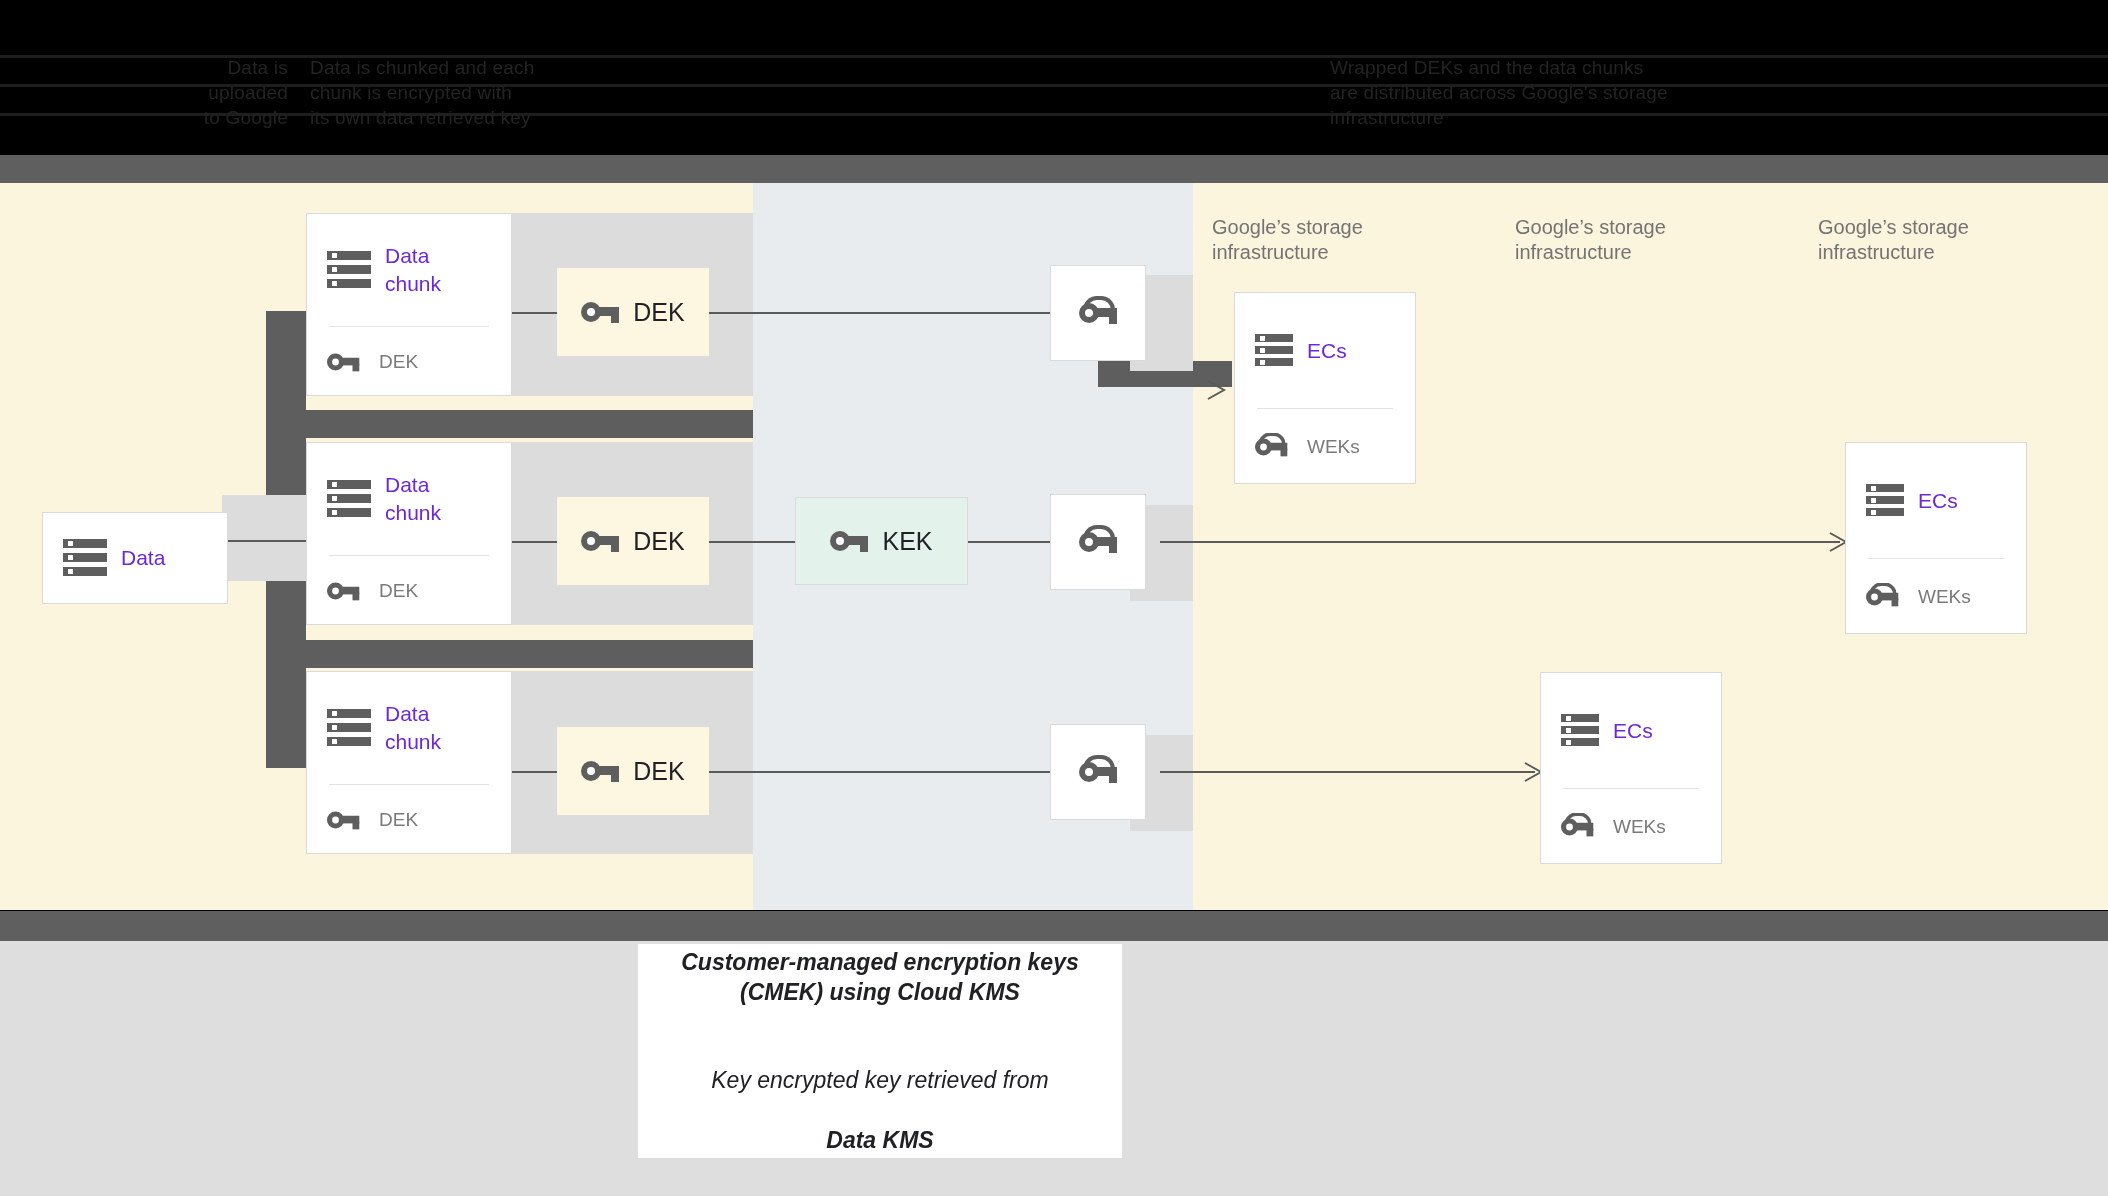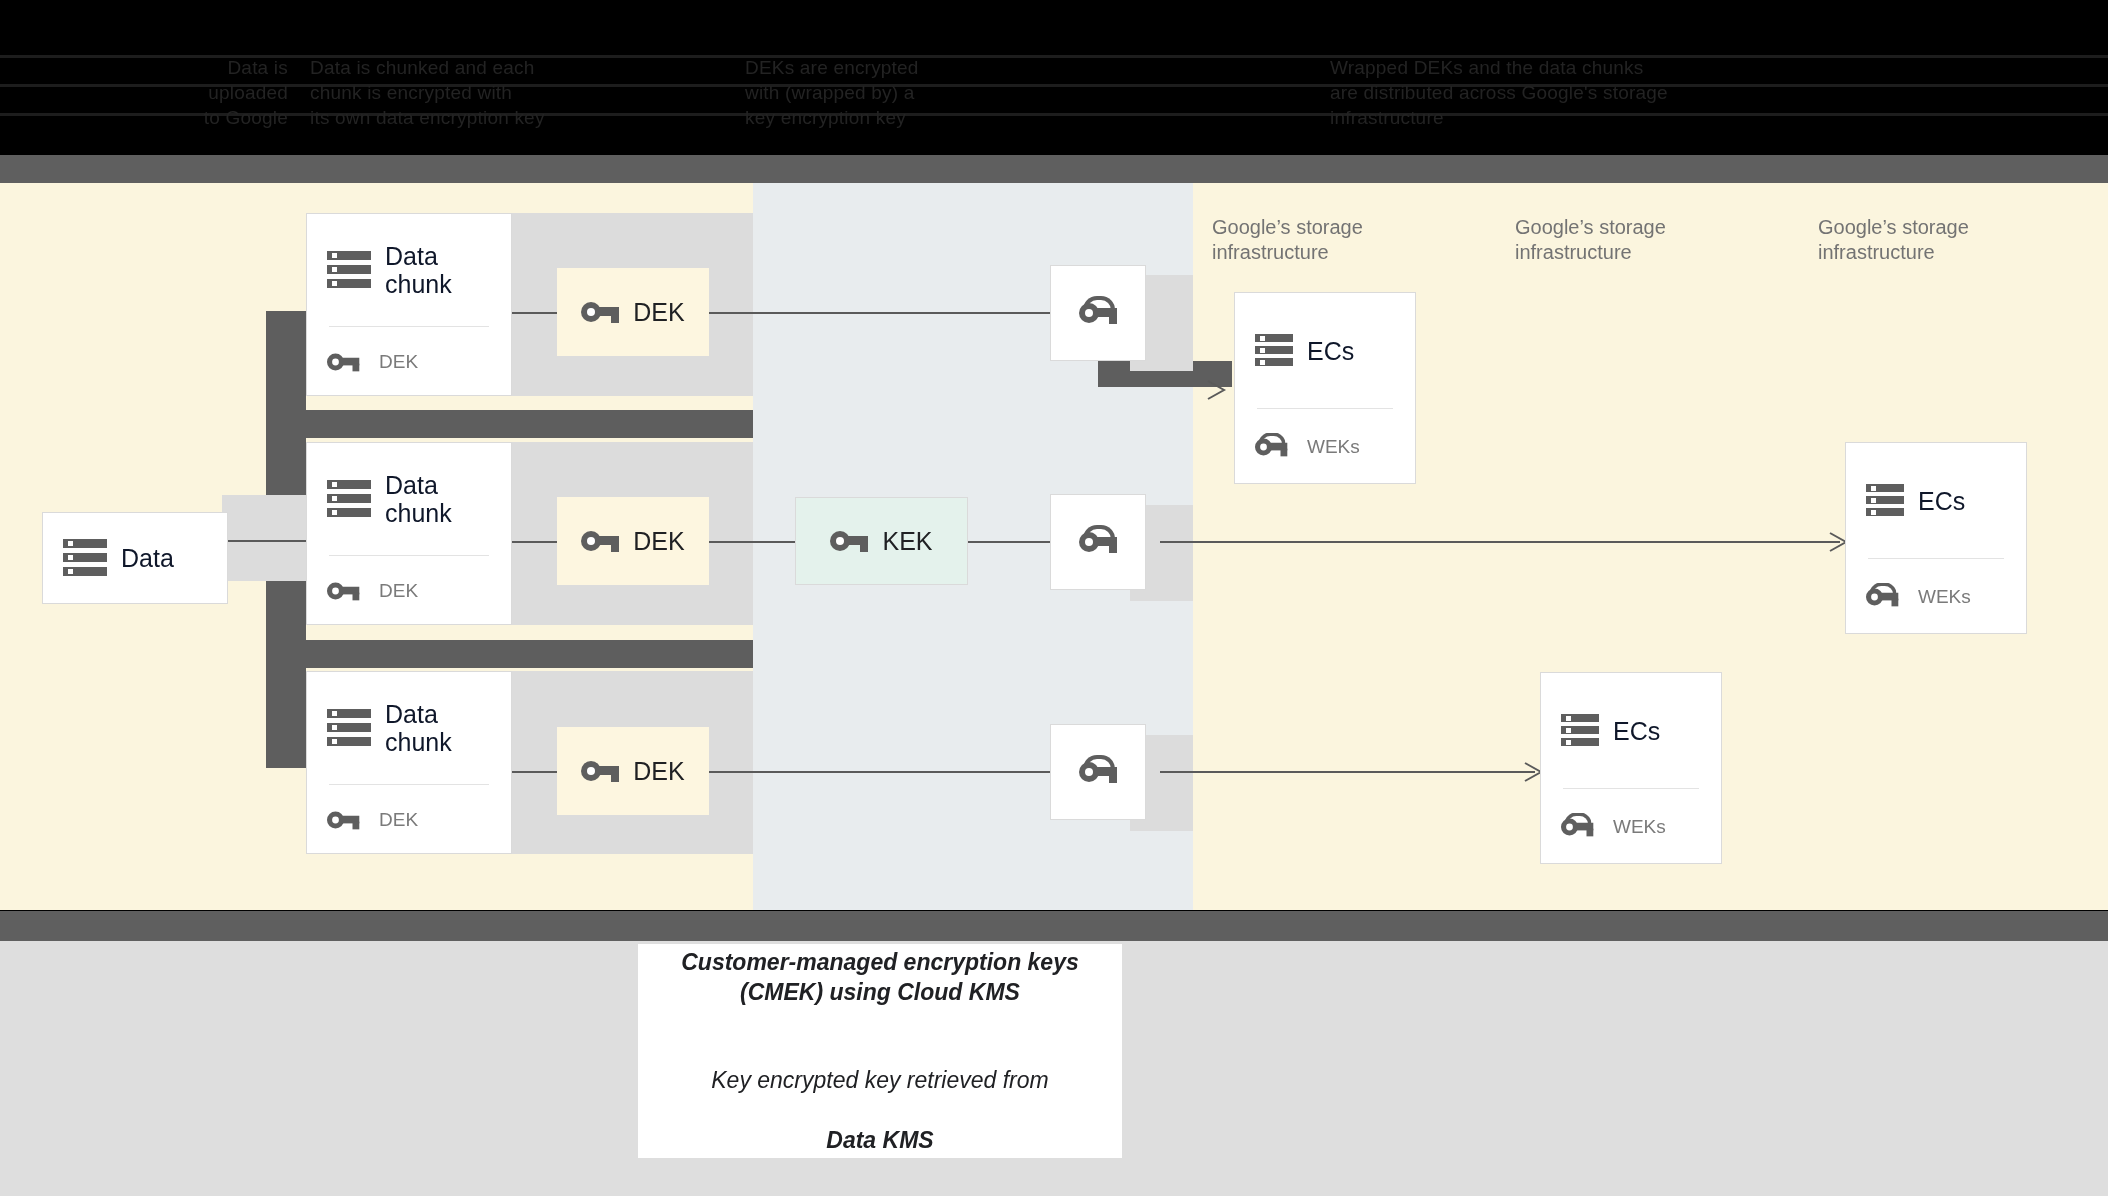--- a/index.html
+++ b/index.html
@@ -46,21 +46,21 @@
     background:#fff;
     border:1px solid #dadada;
     box-sizing:border-box;
   }
   .card-row{
     display:flex;align-items:center;
     gap:14px;
     padding:0 20px;
   }
   .card-title{
-    font-size:25px;color:#0f172a;line-height:28px;
+    font-size:21px;color:#6d28d9;line-height:28px;
     white-space:pre-line;
   }
   .card-sub{
     font-size:19px;color:#7a7a7a;line-height:22px;
   }
   .divider{height:1px;background:#e3e3e3;margin:0 22px;}
 
   
   .chip{
     position:absolute;
@@ -121,24 +121,21 @@
 
   <div class="topband">
     <div class="band-noise" style="top:55px;height:3px;"></div>
     <div class="band-noise" style="top:84px;height:3px;"></div>
     <div class="band-noise" style="top:113px;height:3px;"></div>
     <div class="col" style="left:98px;top:55px;width:190px;text-align:right;">Data is
 uploaded
 to Google</div>
     <div class="col" style="left:310px;top:55px;width:400px;">Data is chunked and each
 chunk is encrypted with
-its own data encryption key</div>
-    <div class="col" style="left:745px;top:55px;width:300px;">DEKs are encrypted
-with (wrapped by) a
-key encryption key</div>
+its own data retrieved key</div>
     <div class="col" style="left:1330px;top:55px;width:640px;">Wrapped DEKs and the data chunks
 are distributed across Google's storage
 infrastructure</div>
   </div>
 
   <div class="grayrule" style="top:155px;height:28px;"></div>
 
   <div class="panel panel-cream" style="left:0;top:183px;width:753px;height:727px;"></div>
   <div class="panel panel-blue" style="left:753px;top:183px;width:440px;height:727px;"></div>
   <div class="panel panel-cream" style="left:1193px;top:183px;width:915px;height:727px;"></div>

